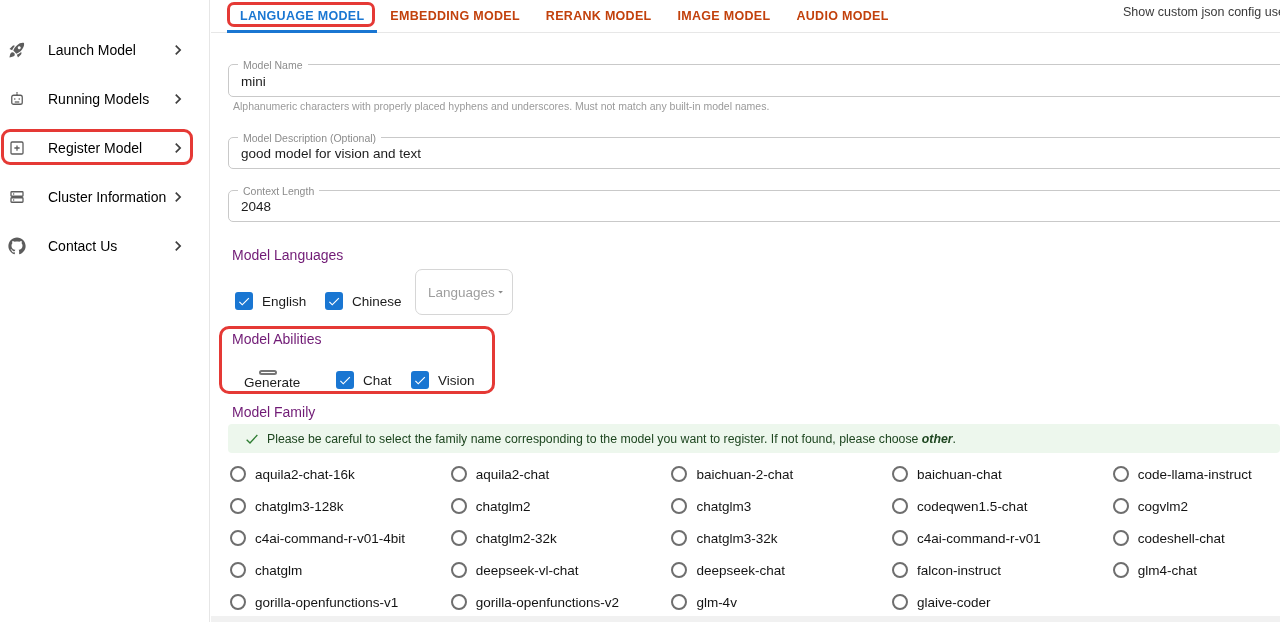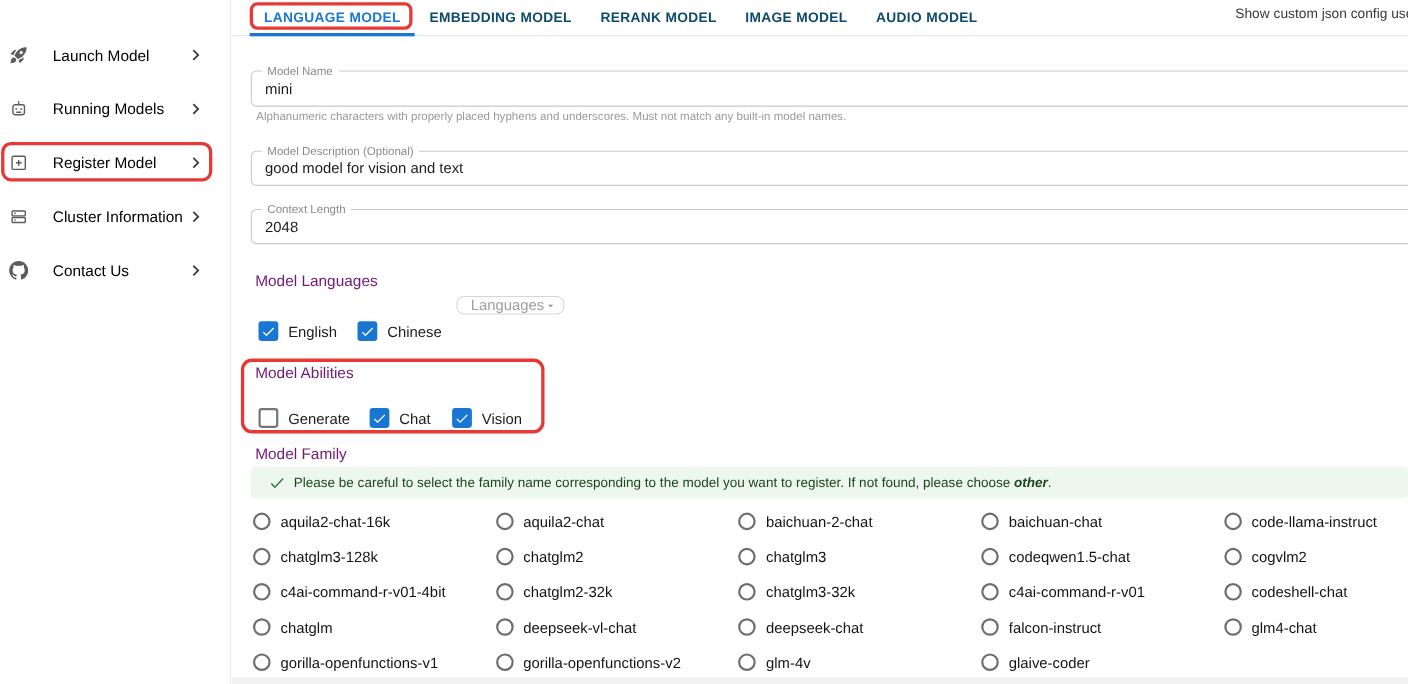--- a/index.html
+++ b/index.html
@@ -17,21 +17,21 @@
   .nav-label { position:absolute; left:48px; font-size:14px; color:#000000; }
   .nav-chevron { position:absolute; left:168px; width:20px; height:20px; color:#3f3f3f; }
   .nav-chevron svg { width:20px; height:20px; display:block; }
   .sidebar-red-box { position:absolute; left:1px; top:129px; width:192px; height:36px;
     border:3px solid #e53935; border-radius:9px; pointer-events:none; }
 
   
   .tabbar { position:absolute; left:211px; top:0; width:1234px; height:33px;
     border-bottom:1px solid #e7e7e7; display:flex; align-items:stretch; padding-left:16px; }
   .tab { position:relative; display:flex; align-items:center; padding:0 13px;
-    font-size:12.5px; font-weight:700; letter-spacing:.3px; color:#0c4a6e; cursor:pointer; }
+    font-size:12.5px; font-weight:700; letter-spacing:.3px; color:#c2410c; cursor:pointer; }
   .tab.active { color:#1976d2; }
   .tab.active .tab-underline { position:absolute; left:0; right:0; bottom:-1px; height:3px; background:#1976d2; }
   .tab-red-box { position:absolute; left:0; right:2px; top:2px; bottom:5px;
     border:3px solid #e53935; border-radius:7px; pointer-events:none; }
   .show-config { position:absolute; left:1123px; top:5px; font-size:12.5px; color:#3a3a3a;
     white-space:nowrap; cursor:pointer; }
 
   
   .field { position:absolute; left:228px; width:1100px; height:33px;
     border:1px solid #c9c9c9; border-radius:5px; background:#fff; }
@@ -45,21 +45,21 @@
 
   
   .cb-row { position:absolute; left:235px; height:20px; }
   .cb-item { position:absolute; top:16px; display:flex; align-items:center; height:20px; cursor:pointer; }
   .cb-box { width:18px; height:18px; border-radius:3px; border:2px solid #757575;
     display:flex; align-items:center; justify-content:center; background:#fff; }
   .cb-box.checked { border-color:#1976d2; background:#1976d2; }
   .cb-box svg { width:15px; height:15px; display:block; }
   .cb-label { margin-left:9px; font-size:13.5px; color:#1c1c1c; }
 
-  .lang-select { position:absolute; left:415px; top:269px; width:98px; height:17px;
+  .lang-select { position:absolute; left:415px; top:269px; width:98px; height:46px;
     border:1px solid #d6d6d6; border-radius:7px; display:flex; align-items:center;
     padding:0 6px 0 12px; cursor:pointer; background:#fff; }
   .lang-select-label { font-size:13.5px; color:#9e9e9e; flex:1; }
   .lang-select svg { width:18px; height:18px; display:block; }
 
   .abilities-red-box { position:absolute; left:219px; top:326px; width:276px; height:68px;
     border:3px solid #e53935; border-radius:10px; pointer-events:none; }
 
   
   .banner { position:absolute; left:228px; top:424px; width:1052px; height:29px;
@@ -227,21 +227,21 @@
     </div>
   <div class="lang-select">
     <span class="lang-select-label">Languages</span>
     <svg viewBox="0 0 24 24">
         <path d="M7 10l5 5 5-5z" fill="#8b8b8b"></path>
       </svg>
   </div>
 
   <div class="section-label" style="top:331px">Model Abilities</div>
   <div class="cb-row" style="top:354px" id="ability-row">
-      <label class="cb-item" style="left: 0px;">
+      <label class="cb-item" style="left: 0px; flex-direction: column;">
         <span class="cb-box"></span>
         <span class="cb-label">Generate</span>
       </label>
       <label class="cb-item" style="left: 101px;">
         <span class="cb-box checked">
           <svg viewBox="0 0 24 24">
             <path d="M9 16.17L4.83 12l-1.42 1.41L9 19 21 7l-1.41-1.41z" fill="#fff"></path>
           </svg>
         </span>
         <span class="cb-label">Chat</span>

